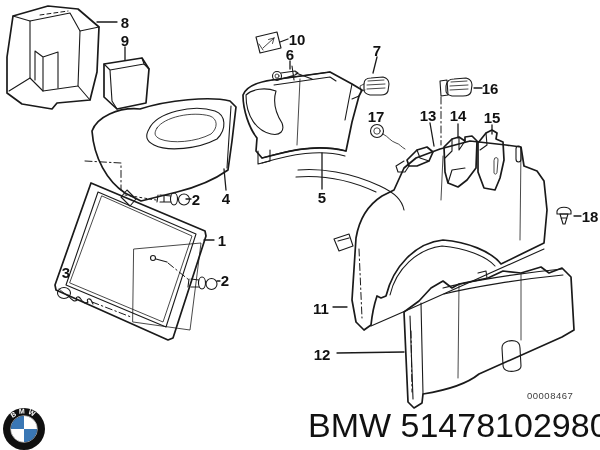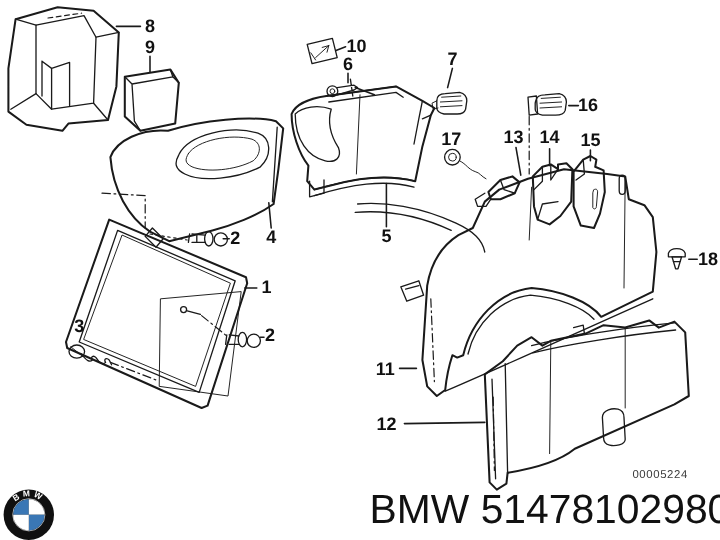--- a/index.html
+++ b/index.html
@@ -212,20 +212,20 @@
   <path d="M9,22 A13,13 0 0 1 22,9 L22,22 Z" stroke="none" fill="#3a77b5"></path>
   <path d="M22,9 A13,13 0 0 1 35,22 L22,22 Z" stroke="none" fill="#ffffff"></path>
   <path d="M35,22 A13,13 0 0 1 22,35 L22,22 Z" stroke="none" fill="#3a77b5"></path>
   <path d="M22,35 A13,13 0 0 1 9,22 L22,22 Z" stroke="none" fill="#ffffff"></path>
   <path id="bmw-arc" d="M6.5,22 A15.5,15.5 0 0 1 37.5,22" fill="none" stroke="none"></path>
   <text class="logo-letters">
     <textPath href="#bmw-arc" startOffset="50%" text-anchor="middle">BMW</textPath>
   </text>
 </svg>
 
-<div class="diagram-number">00005224</div>
+<div class="diagram-number">00008467</div>
 
 <div class="caption">
   <span>BMW</span>
   <span>51478102980</span>
 </div>
 
 </div>
 
 </body></html>

